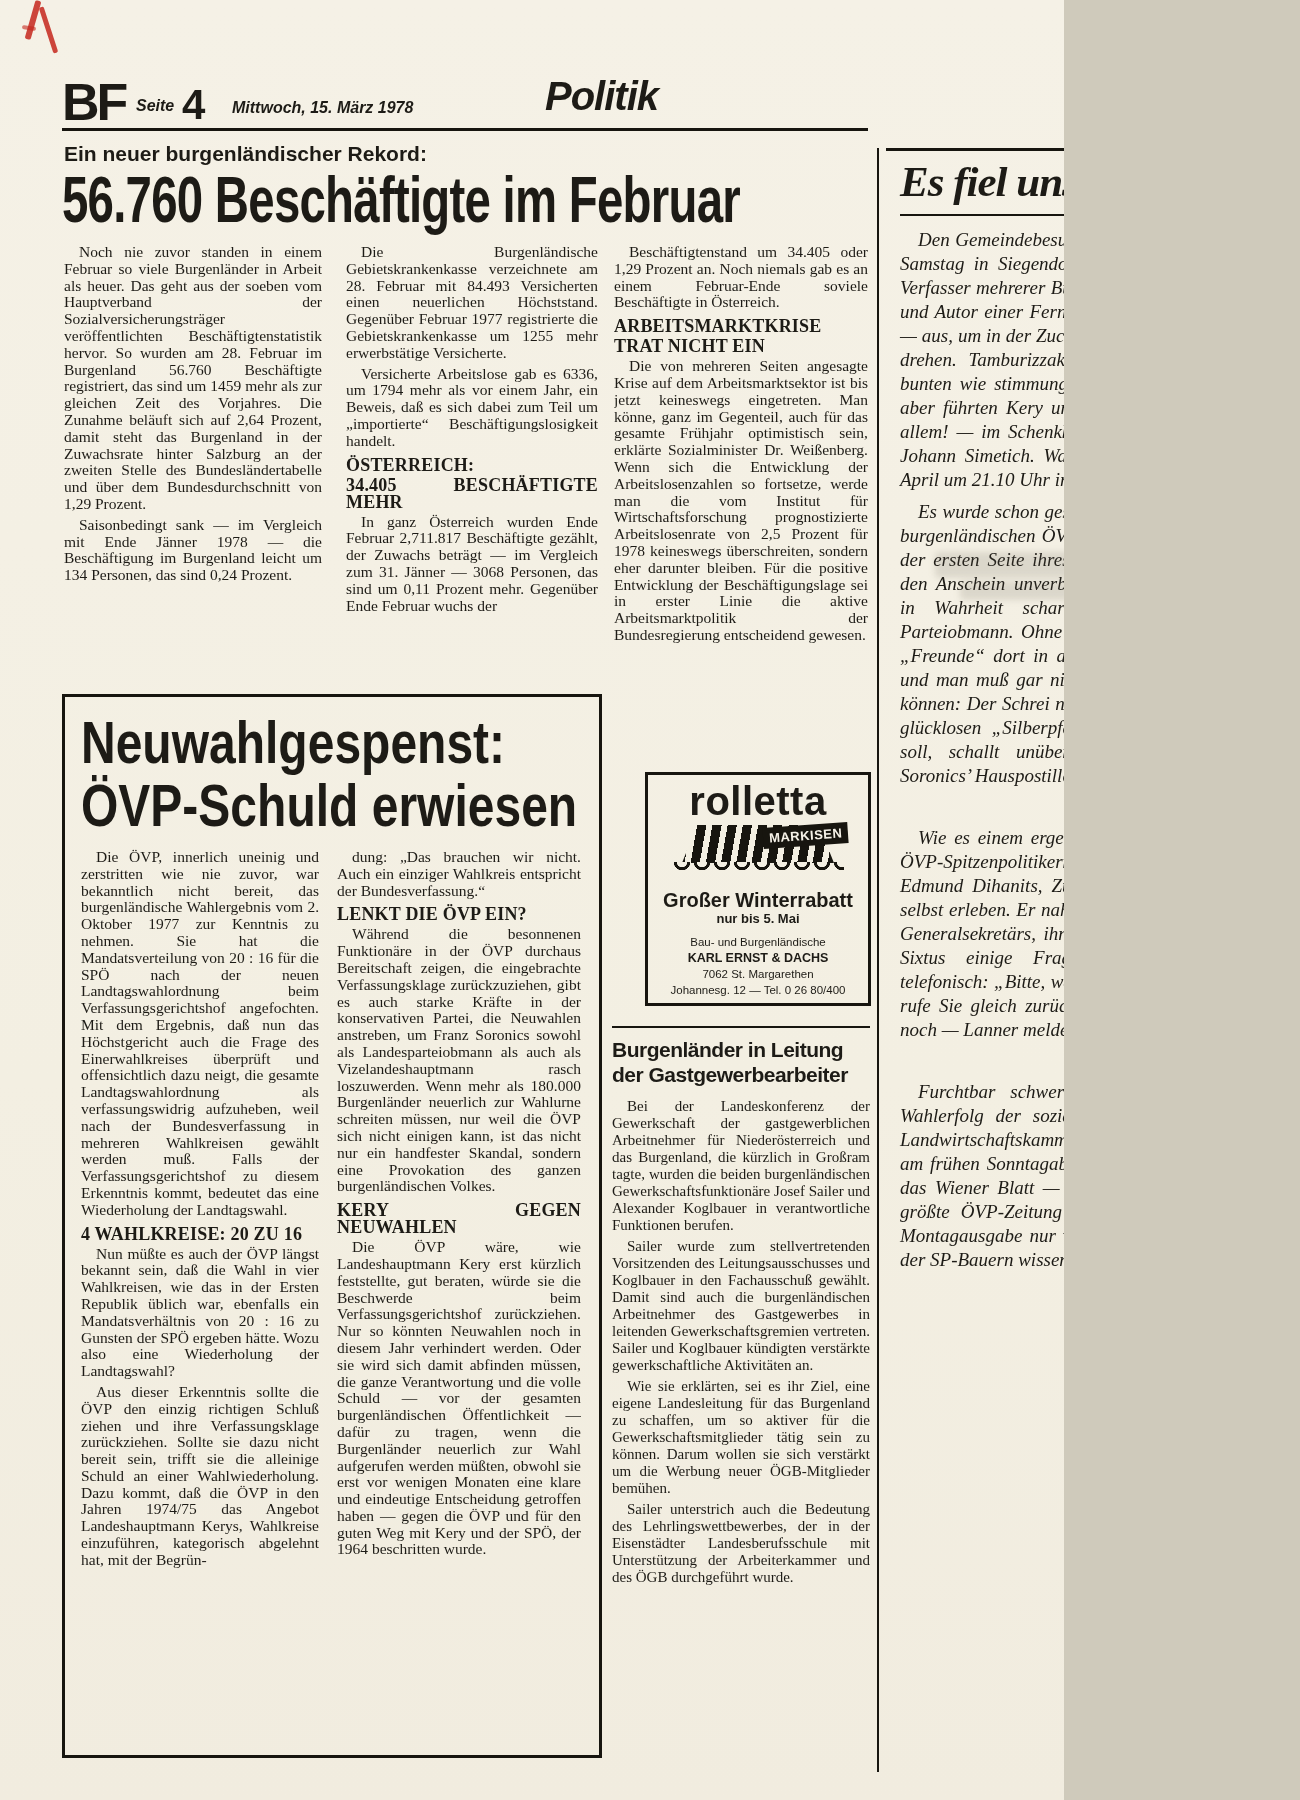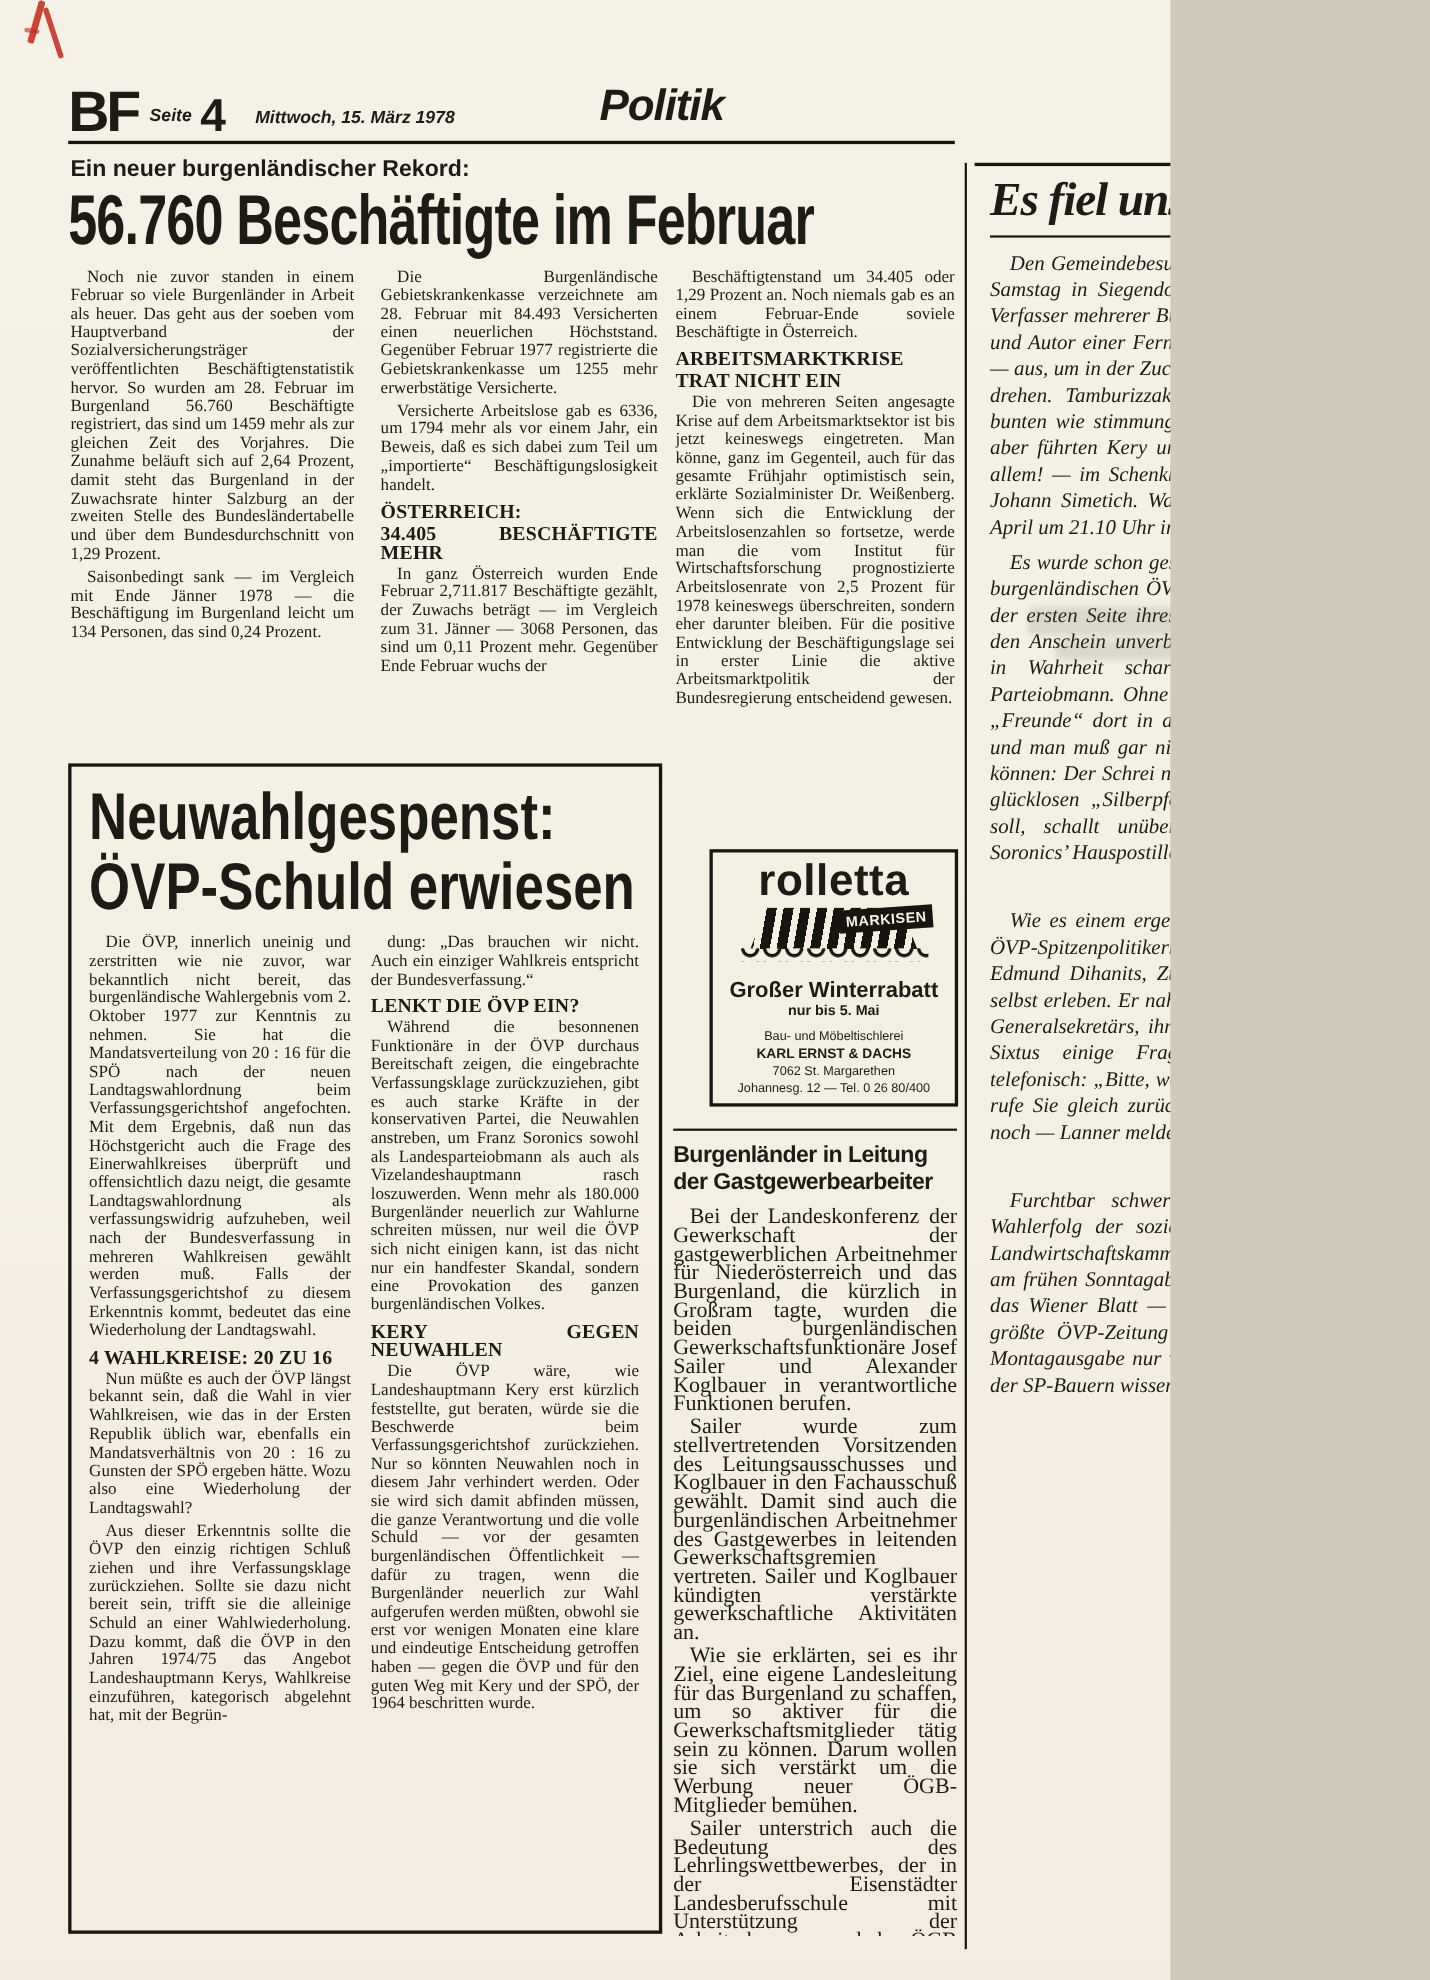--- a/index.html
+++ b/index.html
@@ -59,21 +59,21 @@
   .ad-offer { font:700 20px/1.1 "Liberation Sans",sans-serif; margin-top:8px; }
   .ad-until { font:700 13px/1.3 "Liberation Sans",sans-serif; margin-bottom:7px; }
   .ad-small { font:400 11.5px/1.35 "Liberation Sans",sans-serif; }
   .ad-name  { font:700 12.5px/1.35 "Liberation Sans",sans-serif; }
 
   
   .gast-rule { left:612px; top:1026px; width:258px; height:2px; }
   .gast-head { position:absolute; left:612px; top:1038px; width:262px;
     font:700 21px/1.18 "Liberation Sans",sans-serif; letter-spacing:-0.5px; }
   .gastbody { position:absolute; left:612px; top:1098px; width:258px; height:662px;
-    overflow:hidden; font-size:20px; line-height:17px; text-align:justify; }
+    overflow:hidden; font-size:15px; line-height:17px; text-align:justify; }
 
   
   .vrule { left:877px; top:148px; width:2px; height:1624px; }
   .sidebar { position:absolute; left:886px; top:148px; width:460px; height:1624px;
     border-top:3px solid #17150f; box-sizing:border-box; padding:8px 10px 0 14px;
     font-style:italic; }
   .sb-title { font:italic 700 43px/1.05 "Liberation Serif",serif; letter-spacing:-1px; }
   .sb-title-rule { height:2px; background:#17150f; margin:10px 0 12px; }
   .sidebar p { font-size:19px; line-height:24px; text-align:justify; text-indent:18px; margin:0 0 8px; }
   .sb-sep { text-align:center !important; text-indent:0 !important; font-weight:700; font-size:20px; margin:2px 0 6px !important; }
@@ -150,21 +150,21 @@
 
   <aside class="ad">
     <div class="ad-brand">rolletta</div>
     <div class="awning">
       <div class="awn-stripes"></div>
       <div class="awn-scallops"></div>
       <div class="awn-label">MARKISEN</div>
     </div>
     <div class="ad-offer">Großer Winterrabatt</div>
     <div class="ad-until">nur bis 5. Mai</div>
-    <div class="ad-small">Bau- und Möbeltischlerei</div>
+    <div class="ad-small">Bau- und Burgenländische</div>
     <div class="ad-name">KARL ERNST &amp; DACHS</div>
     <div class="ad-small">7062 St. Margarethen</div>
     <div class="ad-small">Johannesg. 12 — Tel. 0 26 80/400</div>
   </aside>
 
   <div class="rule gast-rule"></div>
   <div class="gast-head">
     <div>Burgenländer in Leitung</div>
     <div>der Gastgewerbearbeiter</div>
   </div>

